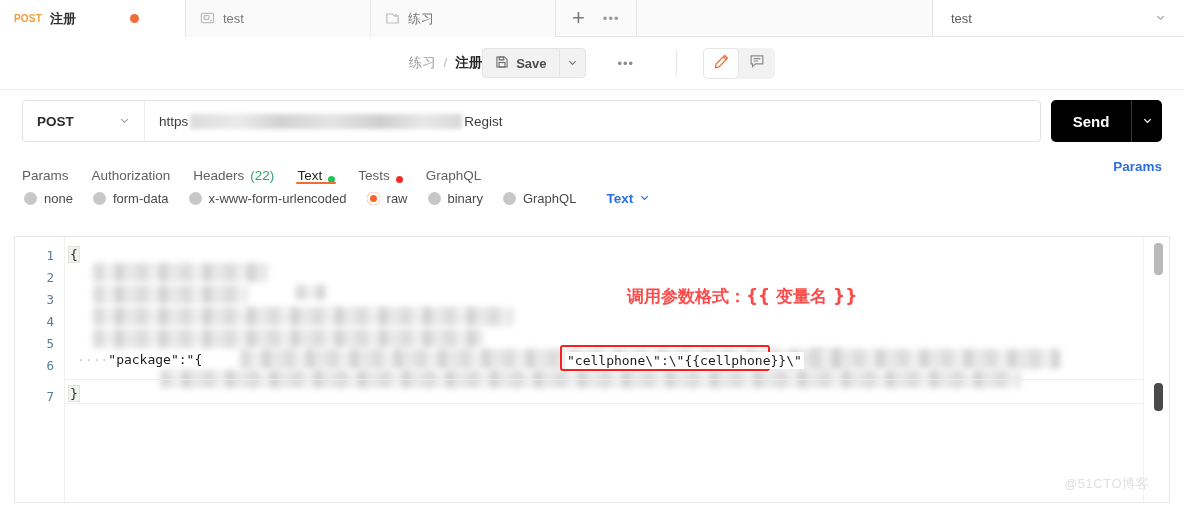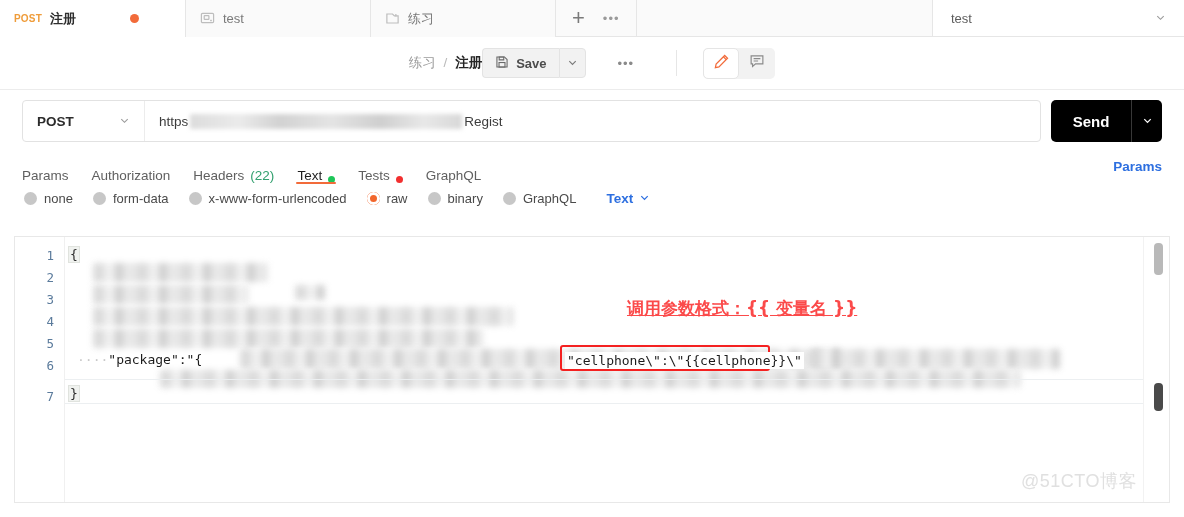--- a/index.html
+++ b/index.html
@@ -183,22 +183,22 @@
     white-space: nowrap; font-family: "DejaVu Sans", sans-serif;
   }
   .redbox {
     position: absolute; border: 2.5px solid #f42121; border-radius: 3px;
     background: transparent;
   }
   .hiline { position: absolute; left: 0; right: 0; border-top: 1px solid #eceff1; }
   .vthumb { position: absolute; right: 6px; width: 9px; background: #b9b9b9; border-radius: 4px; }
   .editor-rail { position: absolute; right: 0; top: 0; bottom: 0; width: 26px; background: #fff; border-left: 1px solid #f2f2f2;}
   .watermark {
-    position: absolute; right: 32px; bottom: 9px;
-    font-size: 18px; color: #e0e0e0; letter-spacing: .5px;
+    position: absolute; right: 20px; bottom: 9px;
+    font-size: 13px; color: #e0e0e0; letter-spacing: .5px;
   }
 </style>
 </head>
 <body>
 
 <div class="app">
 
   <div class="tabbar">
 
     <div class="tab active tab-w1">
@@ -411,21 +411,21 @@
       <div class="blurchunk" style="left:28px;  top:92px; width:390px; height:19px;"></div>
       <div class="blurchunk" style="left:175px; top:112px; width:600px; height:20px;"></div>
       <div class="blurchunk" style="left:745px; top:112px; width:250px; height:20px;"></div>
       <div class="blurchunk" style="left:95px;  top:133px; width:860px; height:18px;"></div>
 
       <span class="cline" style="left:12px; top:115px;"><span class="dotlead">····</span><span>"package":"{</span></span>
 
       <span class="cline" style="left:500px; top:115px; z-index:4; background:#fff; padding:1px 2px;">"cellphone\":\"{{cellphone}}\"</span>
       <div class="redbox" style="left:495px; top:108px; width:210px; height:26px; z-index:3;"></div>
 
-      <span class="annot" style="left:562px; top:60px;text-decoration:underline;">调用参数格式：{{ 变量名 }}</span>
+      <span class="annot" style="left:562px; top:48px;">调用参数格式：{{ 变量名 }}</span>
 
       <div class="hiline" style="top:142px;"></div>
       <span class="fold-mark" style="left:3px; top:148px;">}</span>
       <div class="hiline" style="top:166px;"></div>
     </div>
 
     <div class="editor-rail"></div>
     <div class="vthumb" style="top:6px; height:32px;"></div>
     <div class="vthumb" style="top:146px; height:28px; background:#4a4a4a;"></div>
 

